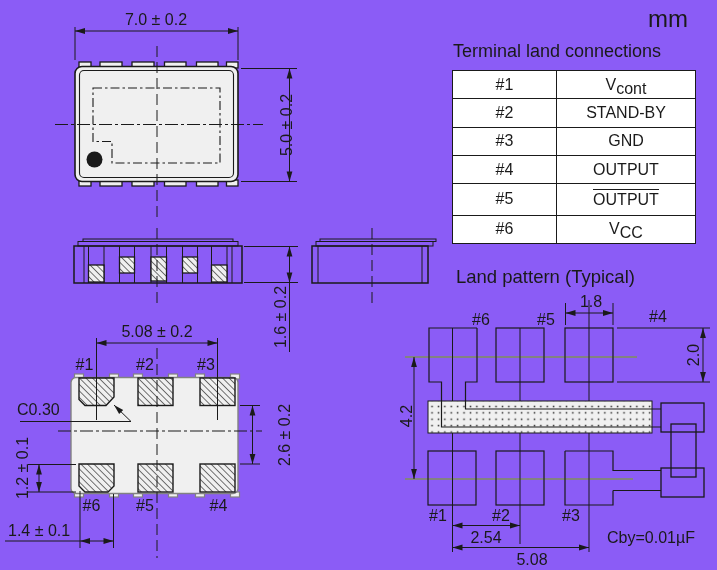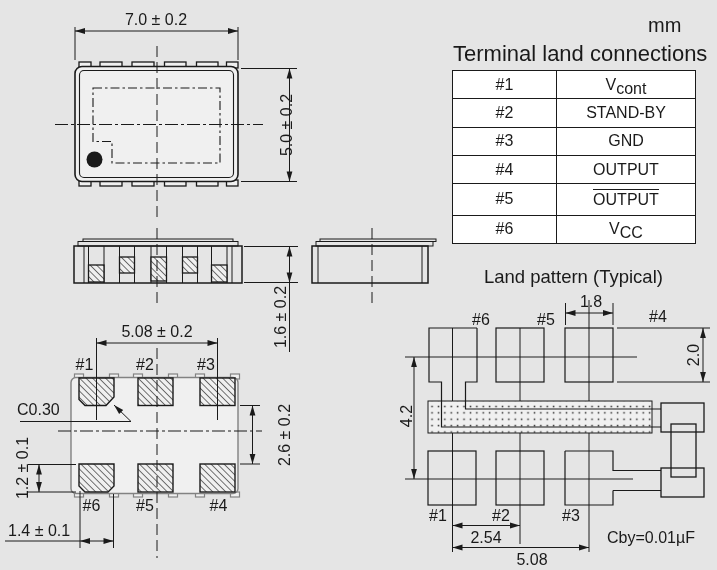--- a/index.html
+++ b/index.html
@@ -1,25 +1,25 @@
 <!DOCTYPE html>
 <html><head>
 <meta charset="utf-8">
 <style>
   html,body{margin:0;padding:0;}
   #stage{
-    position:relative;width:717px;height:570px;background:#e5e5e5;
+    position:relative;width:717px;height:570px;background:#8b5cf6;
     font-family:"Liberation Sans",sans-serif;color:#1a1a1a;overflow:hidden;
   }
   #drawing{position:absolute;left:0;top:0;}
   #drawing text{font-family:"Liberation Sans",sans-serif;font-size:16px;fill:#1a1a1a;}
   .hdr{position:absolute;white-space:nowrap;}
-  #unit-label{left:648px;top:14px;font-size:20px;}
-  #table-title{left:453px;top:41px;font-size:22px;}
-  #land-title{left:456px;top:266px;font-size:18.5px;margin-left:28px;}
+  #unit-label{left:648px;top:5px;font-size:24px;}
+  #table-title{left:453px;top:41px;font-size:18px;}
+  #land-title{left:456px;top:266px;font-size:18.5px;}
   table.pins{
     position:absolute;left:452px;top:70px;width:244px;height:174px;
     border-collapse:collapse;table-layout:fixed;background:#ffffff;
     font-size:16px;
   }
   table.pins td{
     border:1.8px solid #1a1a1a;text-align:center;vertical-align:middle;padding:0;
   }
   table.pins td.c1{width:103px;}
   table.pins sub{font-size:16px;line-height:0;}

